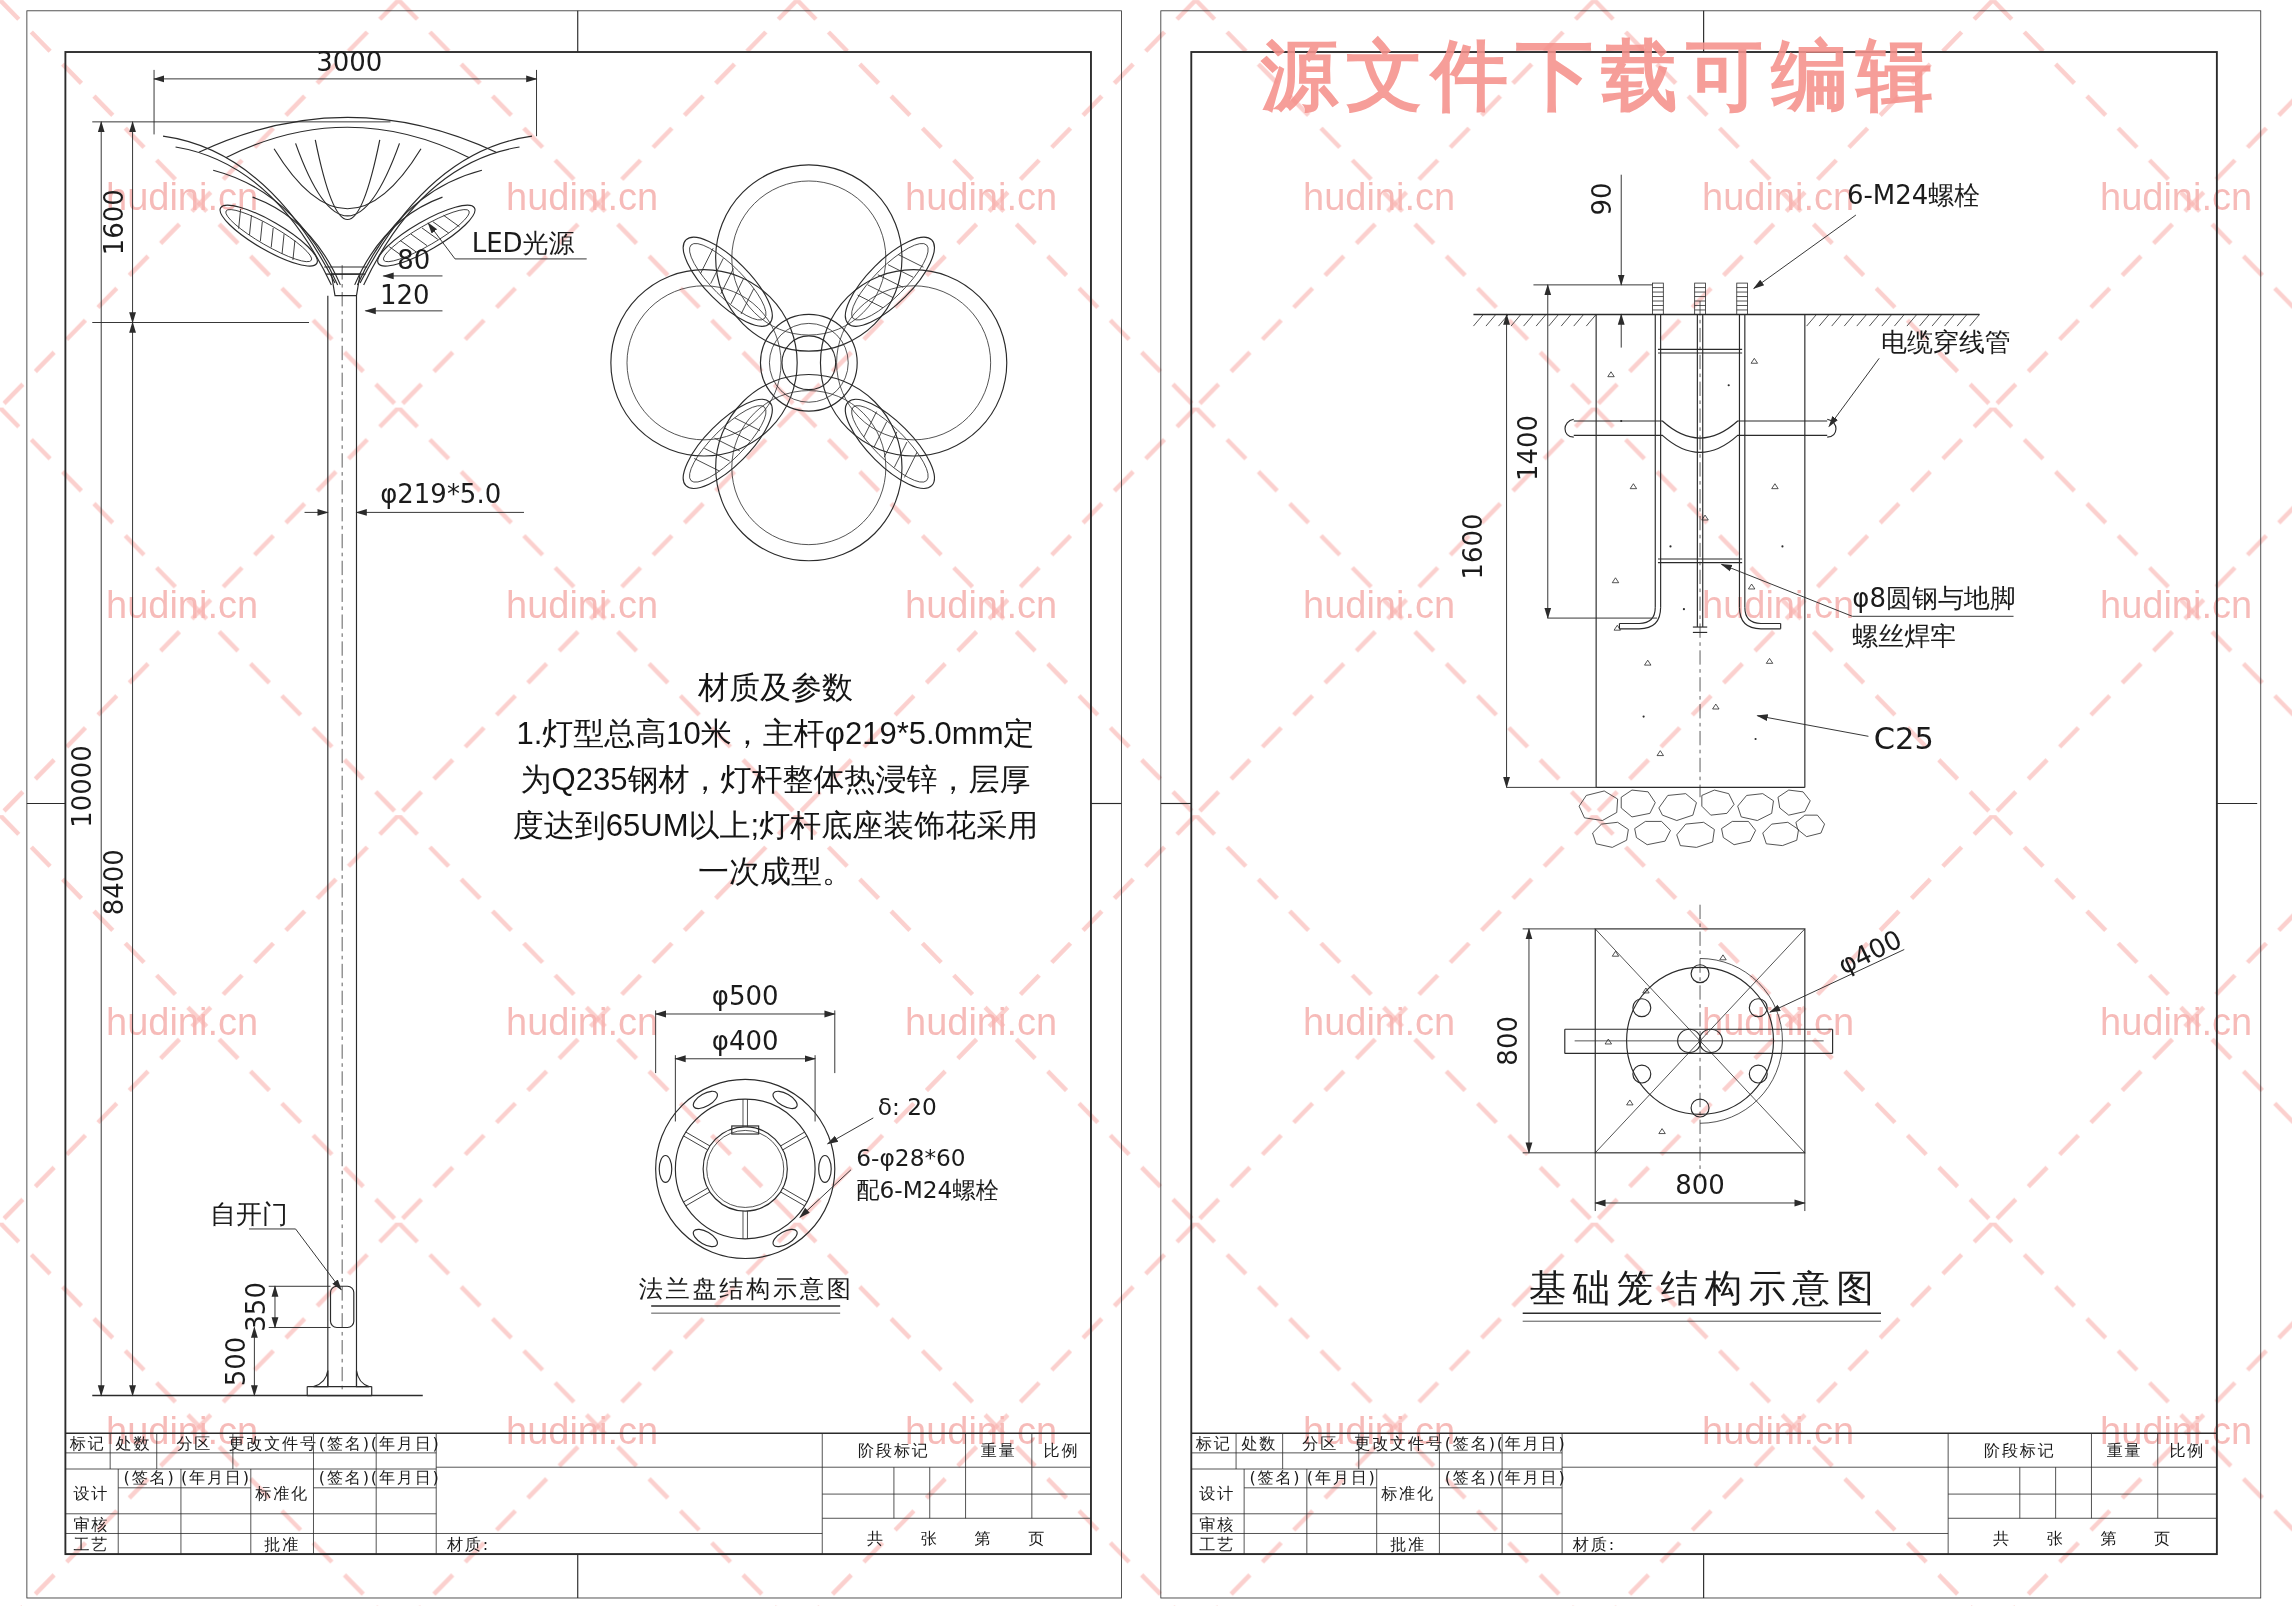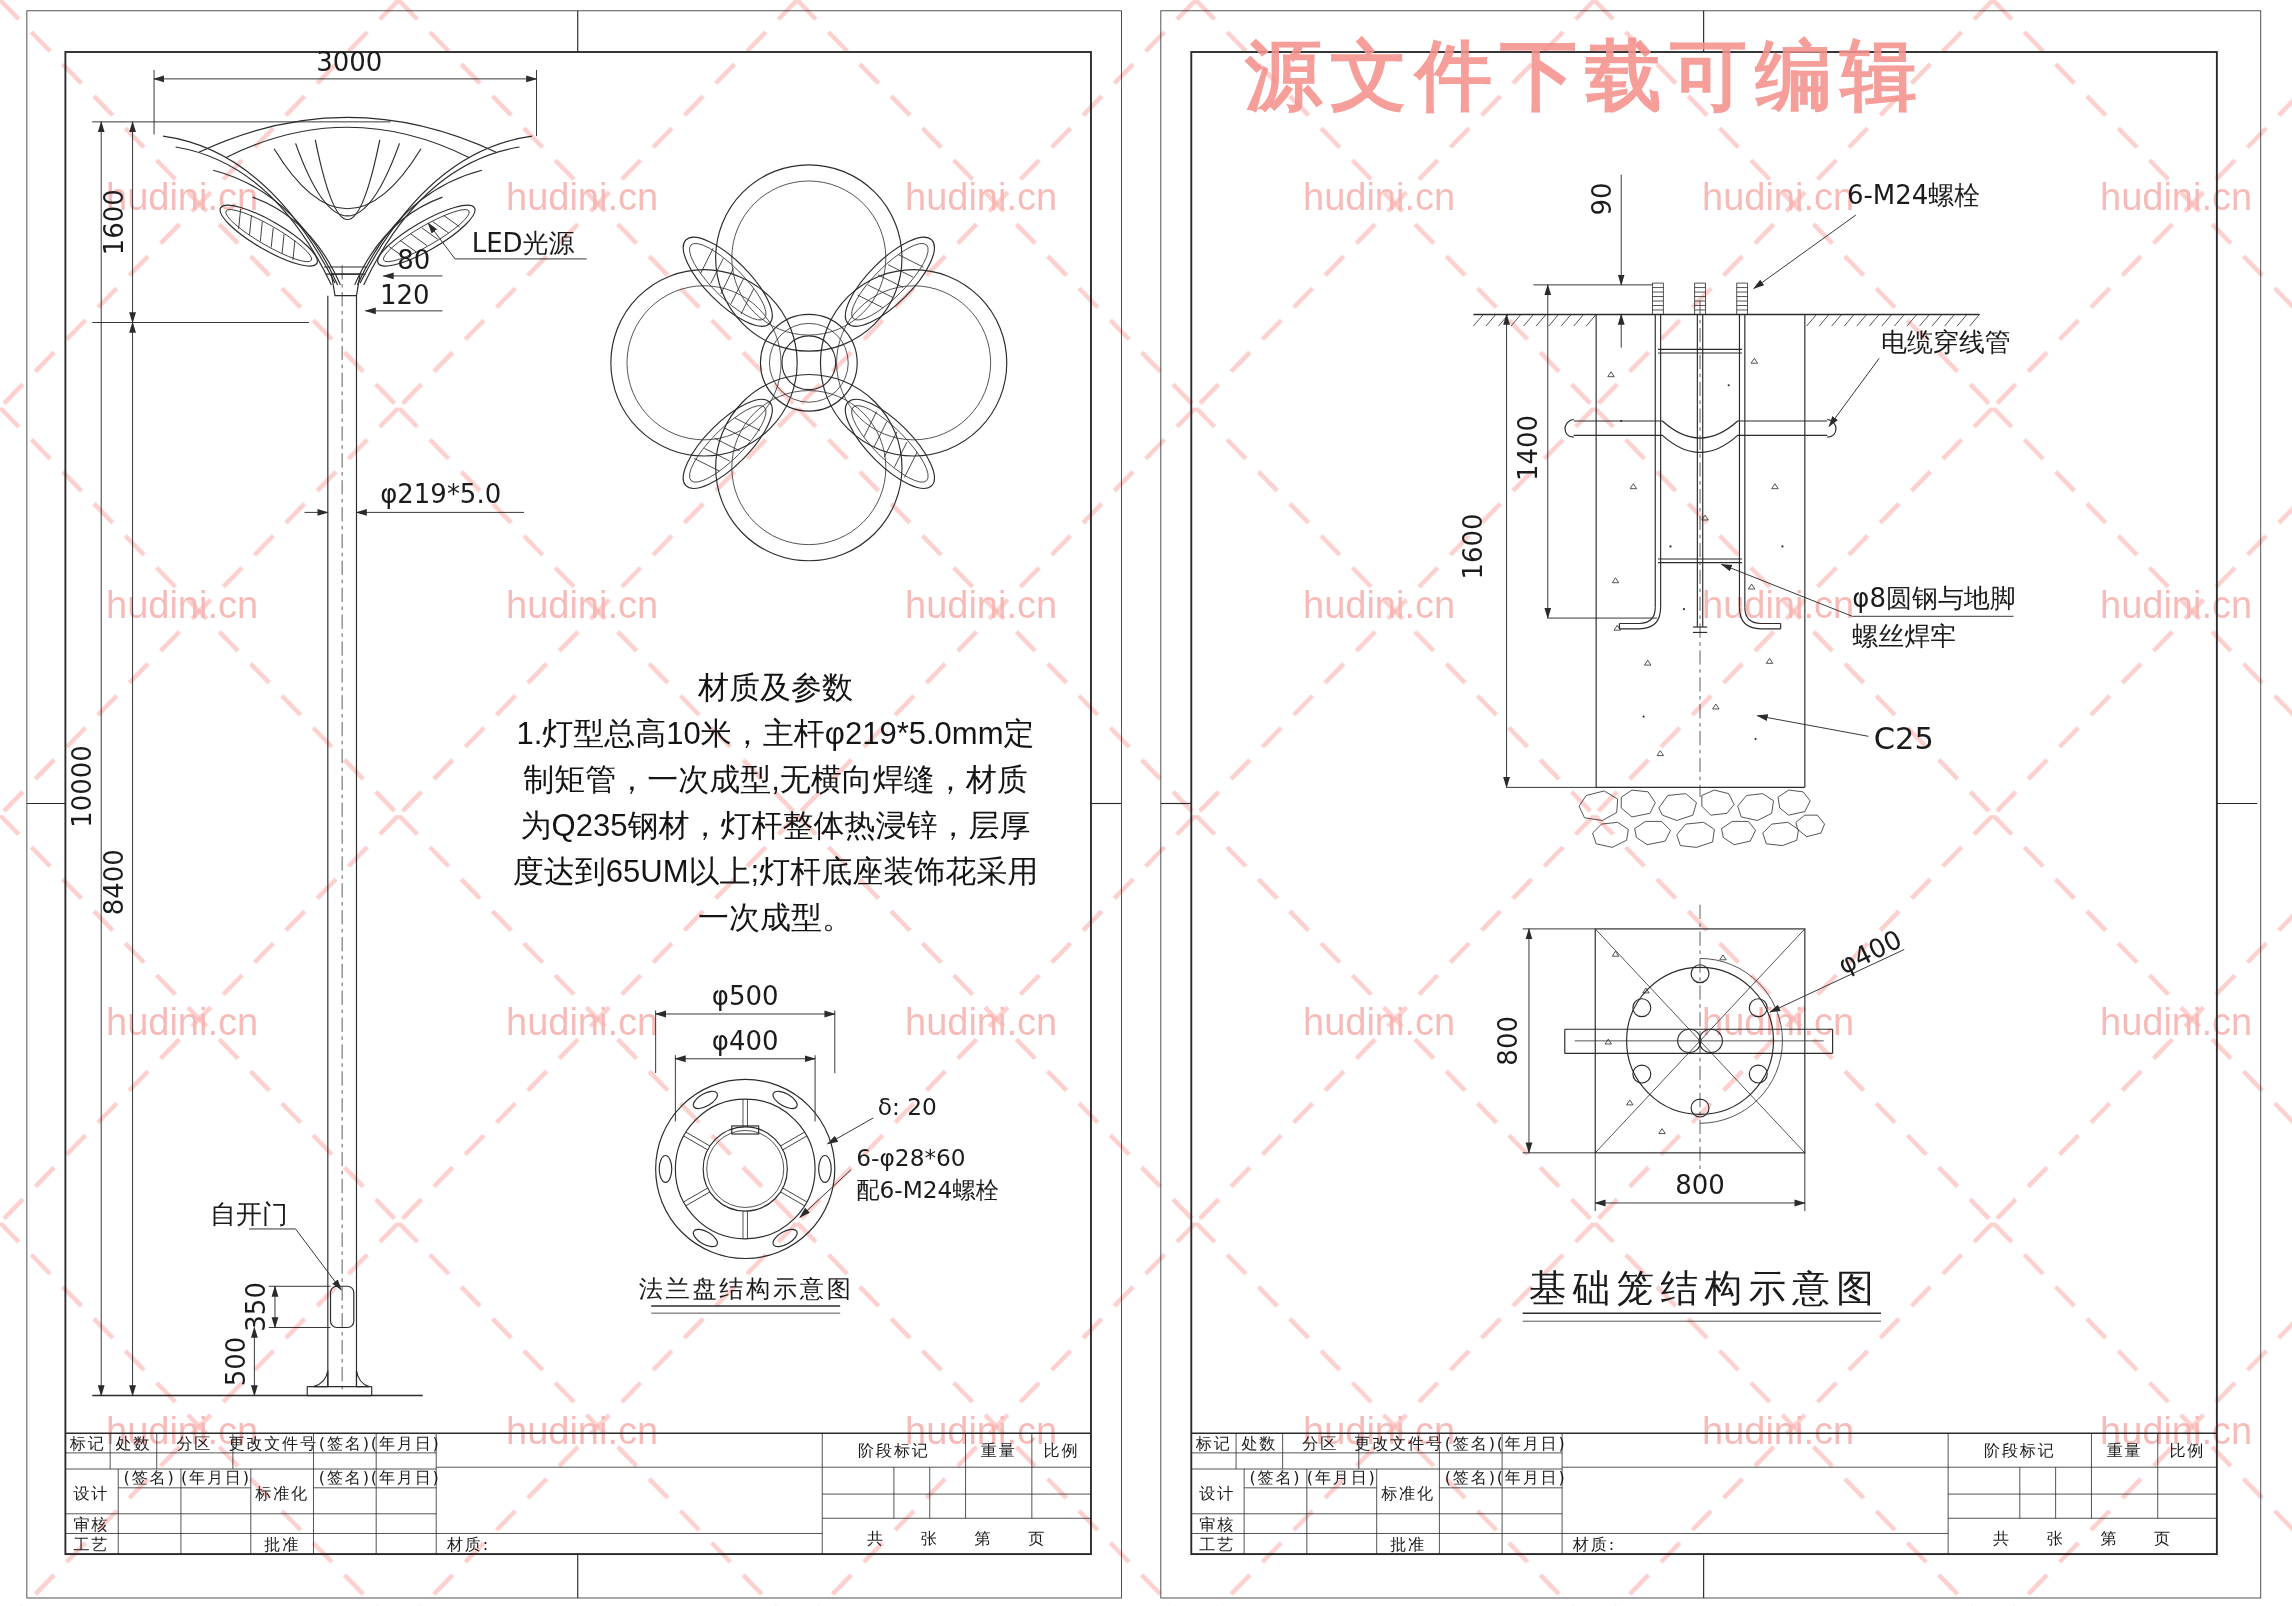--- a/index.html
+++ b/index.html
@@ -514,22 +514,21 @@
     <text class="tb mid" x="925" y="1626">阶段标记</text>
     <text class="tb mid" x="1042" y="1626">重量</text>
     <text class="tb mid" x="1112" y="1626">比例</text>
     <text class="tb mid" x="995" y="1724">共　　张　　第　　页</text>
   </g>
 </svg>
 
 <div id="notes">
   <div>材质及参数</div>
   <div>1.灯型总高10米，主杆φ219*5.0mm定</div>
-  <div>制矩管，一次成型,无横向焊缝，材质</div>
   <div>为Q235钢材，灯杆整体热浸锌，层厚</div>
   <div>度达到65UM以上;灯杆底座装饰花采用</div>
   <div>一次成型。</div>
 </div>
 
-<div id="banner" style="color: rgb(245, 145, 140);">源文件下载可编辑</div>
+<div id="banner" style="color: rgb(245, 145, 140); margin-left: 16px;">源文件下载可编辑</div>
 
 </div>
 
 
 </body></html>

